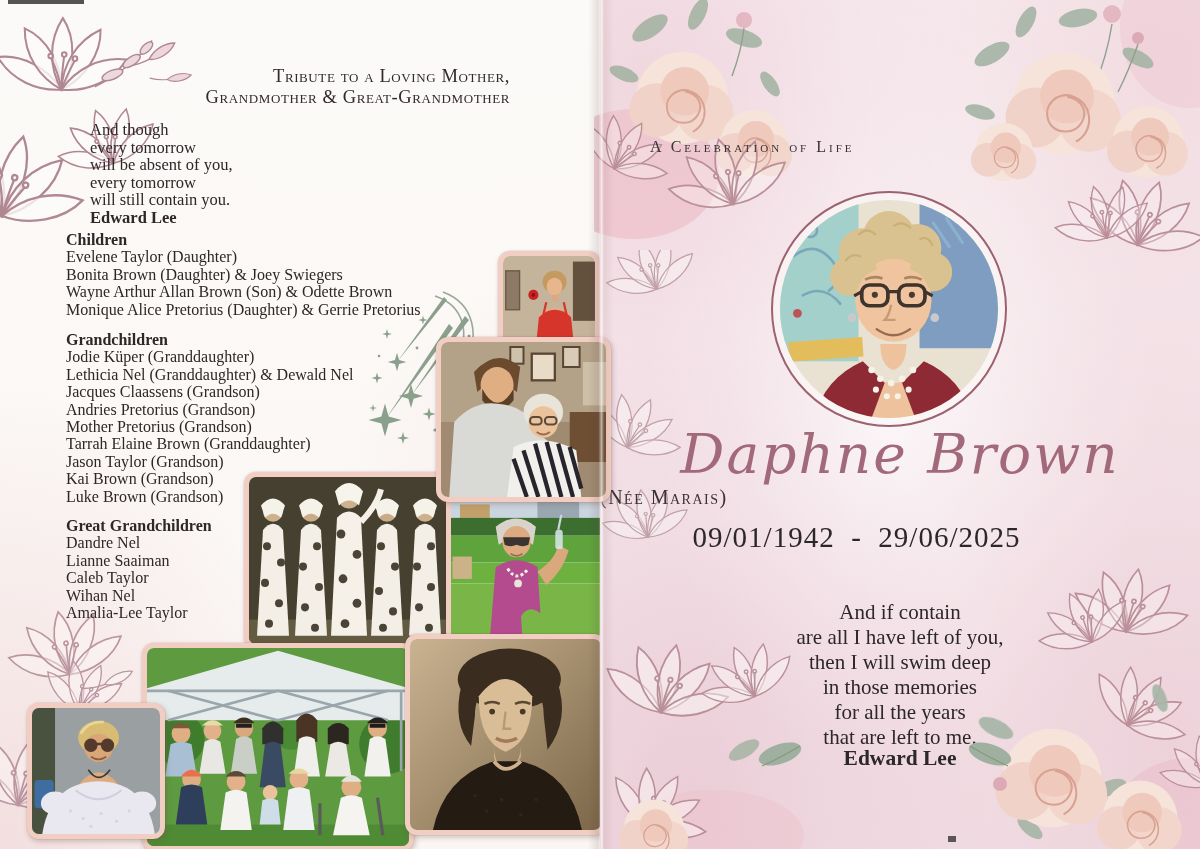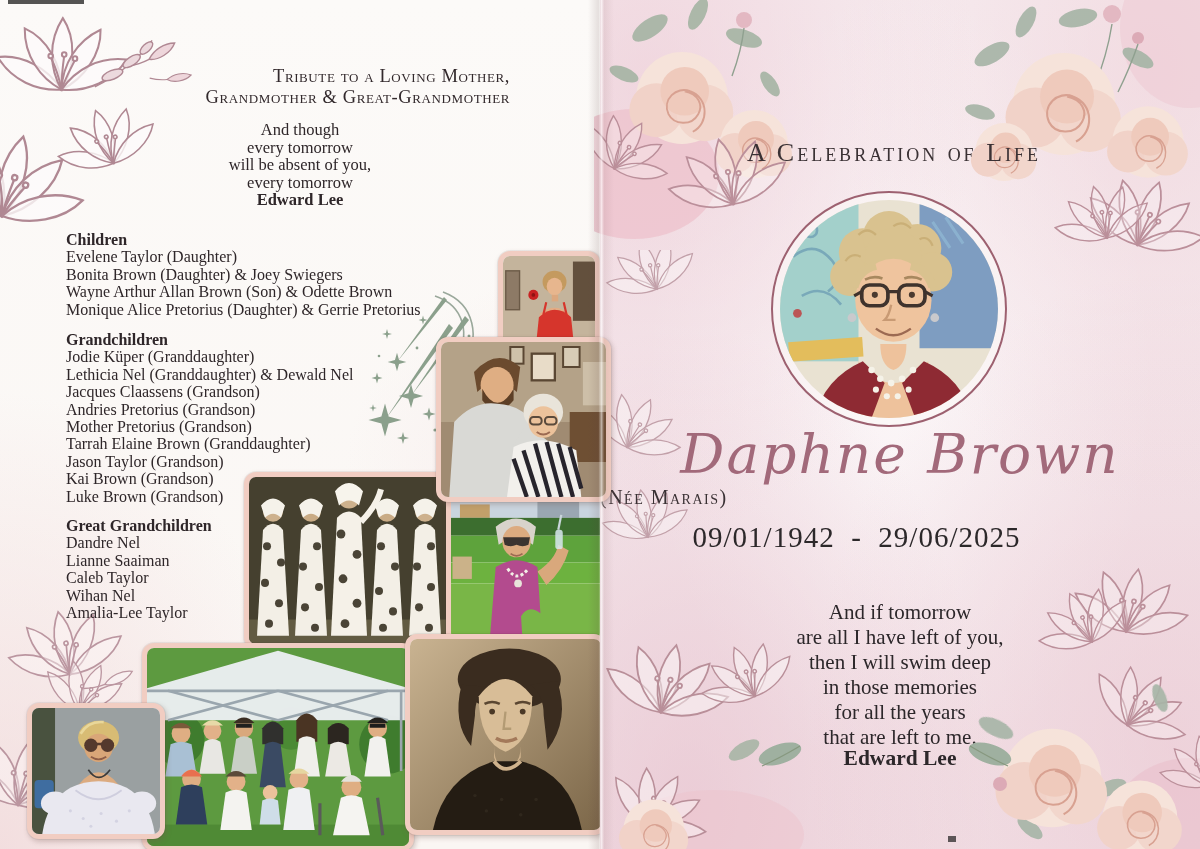--- a/index.html
+++ b/index.html
@@ -16,32 +16,32 @@
     radial-gradient(ellipse at 95% 88%, rgba(233,195,206,.55), transparent 45%),
     radial-gradient(ellipse at 15% 95%, rgba(230,190,203,.6), transparent 42%),
     radial-gradient(ellipse at 50% 45%, rgba(252,248,249,.9), transparent 60%),
     linear-gradient(#f7eef1,#f2e2e7);}
   #fold{position:absolute;left:588px;top:0;width:26px;height:849px;z-index:40;pointer-events:none;
     background:linear-gradient(90deg, rgba(90,60,60,0) 0%, rgba(90,60,60,.14) 40%, rgba(255,255,255,.55) 52%, rgba(120,80,80,.10) 62%, rgba(120,80,80,0) 100%);}
   .deco{position:absolute;pointer-events:none;}
   
   .lp-title{position:absolute;left:70px;top:66px;width:440px;text-align:right;
     font-variant:small-caps;font-size:18.5px;letter-spacing:.6px;line-height:21px;color:#32292c;}
-  .lp-poem{position:absolute;left:90px;top:121px;width:420px;text-align:center;
+  .lp-poem{position:absolute;left:90px;top:121px;width:420px;
     font-size:16.5px;line-height:17.6px;}
   .poem-author{font-weight:bold;}
   .fam-section{position:absolute;left:66px;width:380px;font-size:16px;line-height:17.4px;}
   .fam-heading{font-weight:bold;}
   
   .photo{position:absolute;border:5px solid var(--frame_pink,#f1cdc2);border-radius:12px;overflow:hidden;
     background:#fff;box-shadow:0 0 0 1px rgba(0,0,0,.05), 1.5px 2.5px 5px rgba(120,85,80,.28);}
   .photo svg{display:block;width:100%;height:100%;}
   
-  .rp-header{position:absolute;left:44px;top:138px;width:500px;text-align:center;
-    font-variant:small-caps;font-size:26px;letter-spacing:3px;color:#3a3134;}
+  .rp-header{position:absolute;left:50px;top:138px;width:500px;text-align:left;
+    font-variant:small-caps;font-size:16px;letter-spacing:3px;color:#3a3134;}
   #portrait-ring{position:absolute;left:171px;top:191px;width:236px;height:236px;border-radius:50%;
     border:2.5px solid var(--ring,#9d6170);box-sizing:border-box;
     background:rgba(252,248,247,.6);display:flex;align-items:center;justify-content:center;z-index:5;}
   #portrait-circle{width:218px;height:218px;border-radius:50%;overflow:hidden;}
   #portrait-circle svg{display:block;width:100%;height:100%;}
   .rp-name{position:absolute;left:0;top:422px;width:600px;text-align:center;z-index:6;
     font-family:"DejaVu Serif", serif;font-style:italic;font-size:55px;letter-spacing:2px;
     color:var(--accent_script,#a2697a);}
   .rp-nee{position:absolute;left:0;top:486px;width:675px;
     font-variant:small-caps;font-size:20px;letter-spacing:1.5px;color:#3a3134;}
@@ -159,20 +159,21 @@
 
     <div class="lp-title">
       <div>Tribute to a Loving Mother,</div>
       <div>Grandmother &amp; Great-Grandmother</div>
     </div>
     <div class="lp-poem">
       <div>And though</div>
       <div>every tomorrow</div>
       <div>will be absent of you,</div>
       <div>every tomorrow</div>
+      <div>will still contain you.</div>
       <div class="poem-author">Edward Lee</div>
     </div>
 
     <div class="fam-section" style="top:231px">
       <div class="fam-heading">Children</div>
       <div>Evelene Taylor (Daughter)</div>
       <div>Bonita Brown (Daughter) &amp; Joey Swiegers</div>
       <div>Wayne Arthur Allan Brown (Son) &amp; Odette Brown</div>
       <div>Monique Alice Pretorius (Daughter) &amp; Gerrie Pretorius</div>
     </div>
@@ -609,21 +610,21 @@
           </g>
         </svg>
       </div>
     </div>
 
     <div class="rp-name">Daphne Brown</div>
     <div class="rp-nee">(Née Marais)</div>
     <div class="rp-dates">09/01/1942  -  29/06/2025</div>
 
     <div class="rp-poem">
-      <div>And if tomorrow</div>
+      <div>And if contain</div>
       <div>are all I have left of you,</div>
       <div>then I will swim deep</div>
       <div>in those memories</div>
       <div>for all the years</div>
       <div>that are left to me.</div>
     </div>
     <div class="rp-author">Edward Lee</div>
 
     <svg class="deco" style="left:152px;top:736px" width="56" height="36" viewBox="0 0 56 36">
       <use href="#wleaf" fill="#9fb0a0" transform="translate(28 18) rotate(-18) scale(1.3)"></use>

